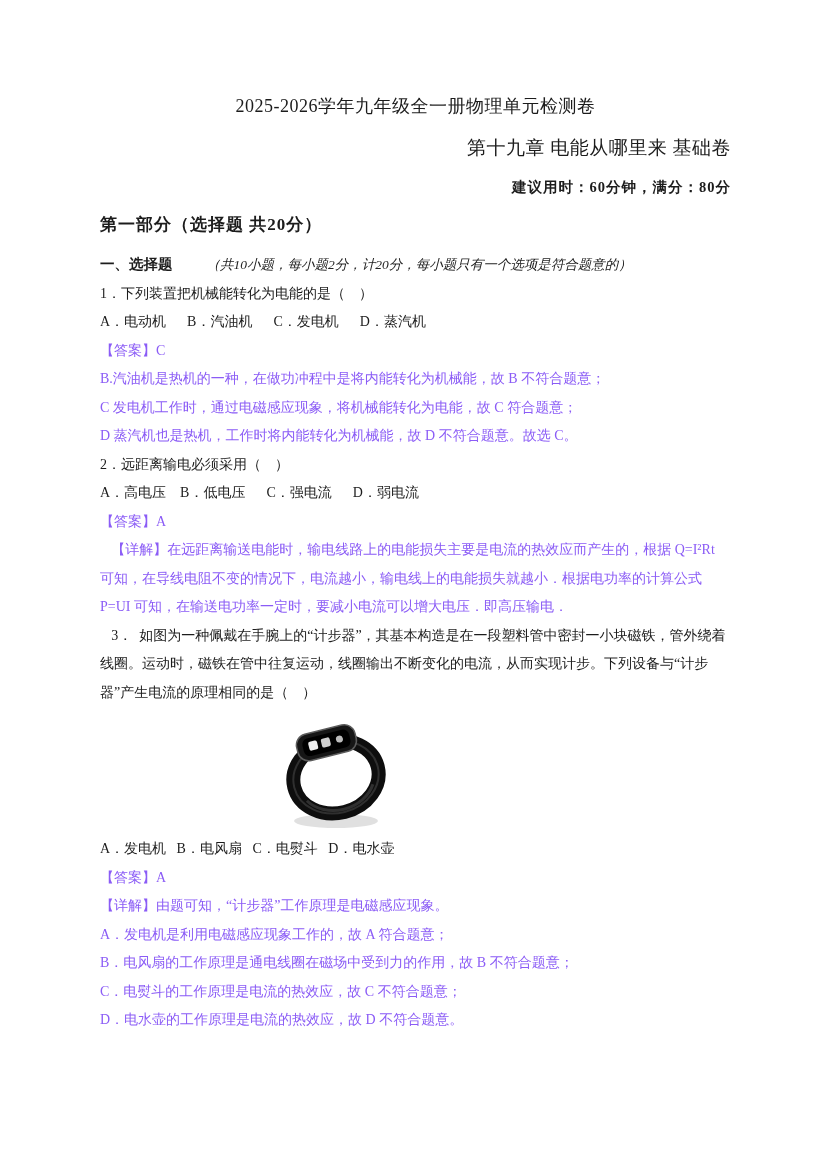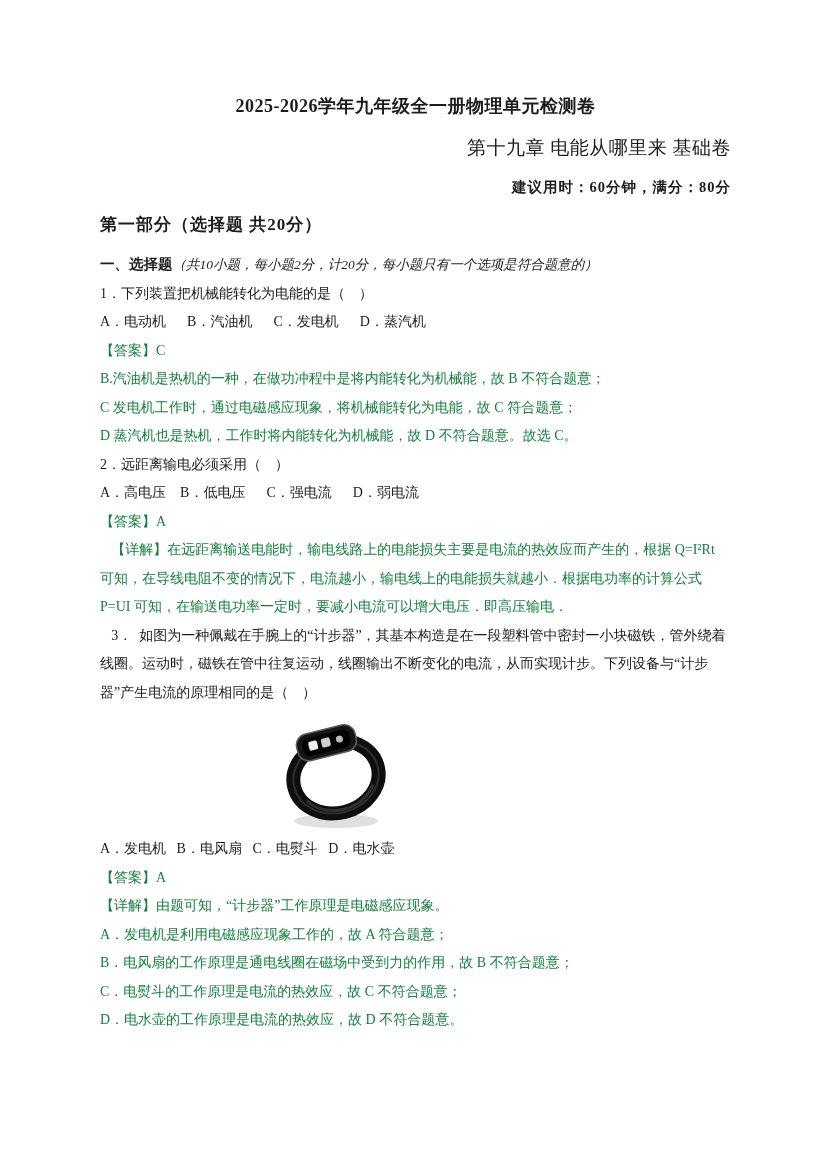--- a/index.html
+++ b/index.html
@@ -7,21 +7,21 @@
   .page {
     position:relative;
     width:827px; height:1169px;
     background:#ffffff;
     font-family:"Liberation Serif","DejaVu Serif",serif;
     color:#1c1c1c;
     padding:94px 96px 0 100px;
     overflow:hidden;
   }
   .title {
-    text-align:center; font-size:18px; font-weight:700;
+    text-align:center; font-size:18px; font-weight:400;
     margin-bottom:17px; letter-spacing:0.5px;
   }
   .subtitle {
     text-align:right; font-size:19px; font-weight:400;
     margin-bottom:17px; letter-spacing:0.5px;
   }
   .meta {
     text-align:right; font-size:14.5px; font-weight:600;
     margin-bottom:16px; letter-spacing:1px;
   }
@@ -29,23 +29,23 @@
     text-align:left; font-size:17px; font-weight:700;
     margin-bottom:14px; letter-spacing:1px;
   }
   p.line {
     font-size:14px; line-height:28.5px;
     white-space:pre-wrap;
   }
   .section-head { font-size:14px; line-height:28.5px; }
   .section-head .b { font-weight:700; font-size:14.5px; }
   .section-head .note {
-    font-style:italic; font-size:13.5px; color:#222;
+    font-style:italic; font-size:13.5px; color:#222;padding-left:34px;
   }
-  .red { color:#15803d; }
+  .red { color:#8b5cf6; }
   .indent1 { text-indent:0.8em; }
   .figure {
     margin:6px 0 4px 178px;
     width:118px; height:118px;
   }
   .figure svg { display:block; }
 </style>
 </head>
 <body>
 

